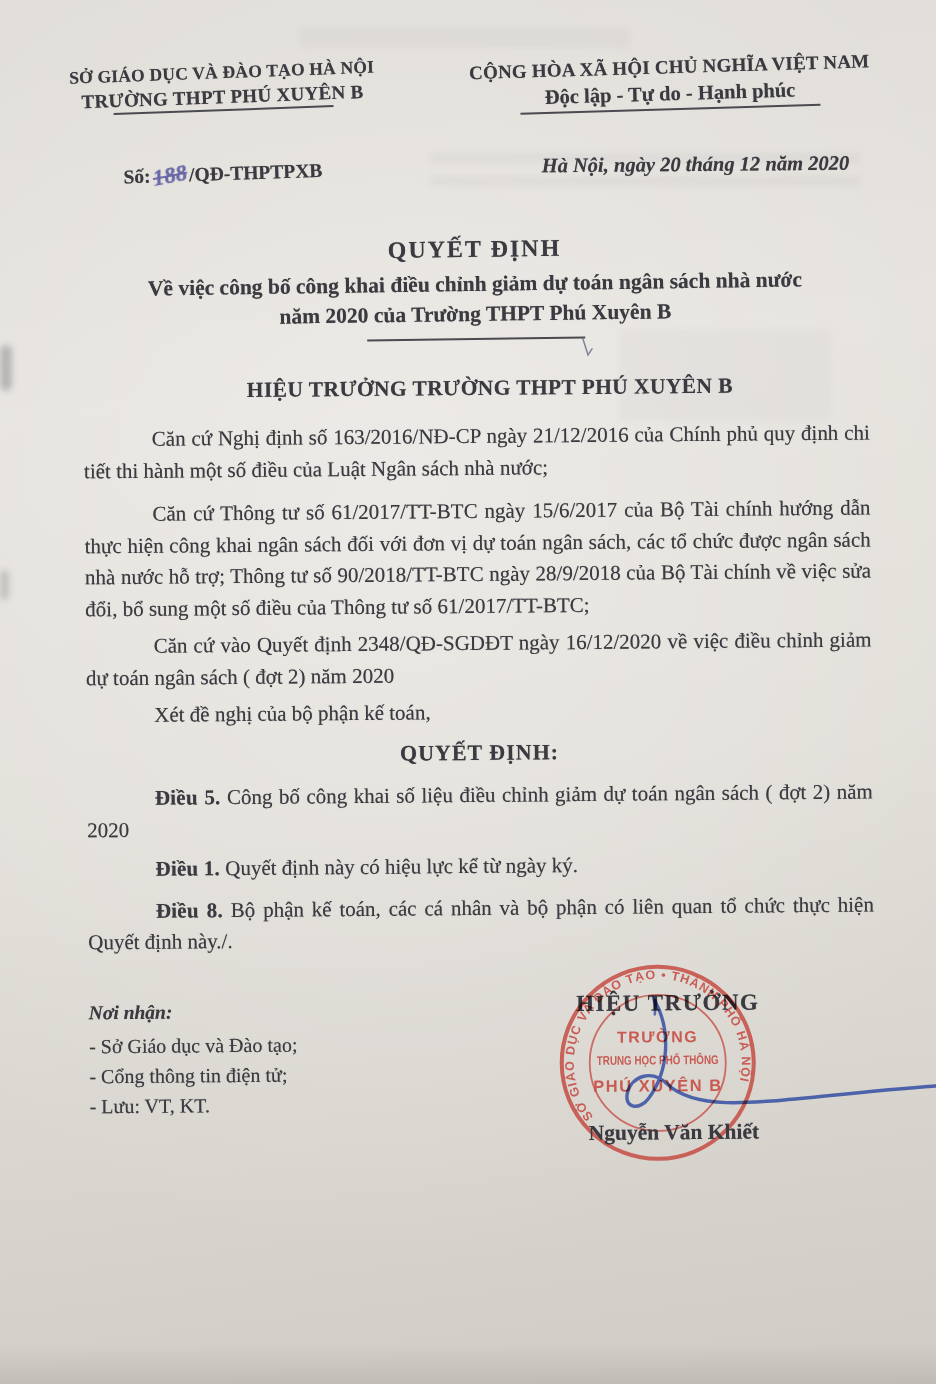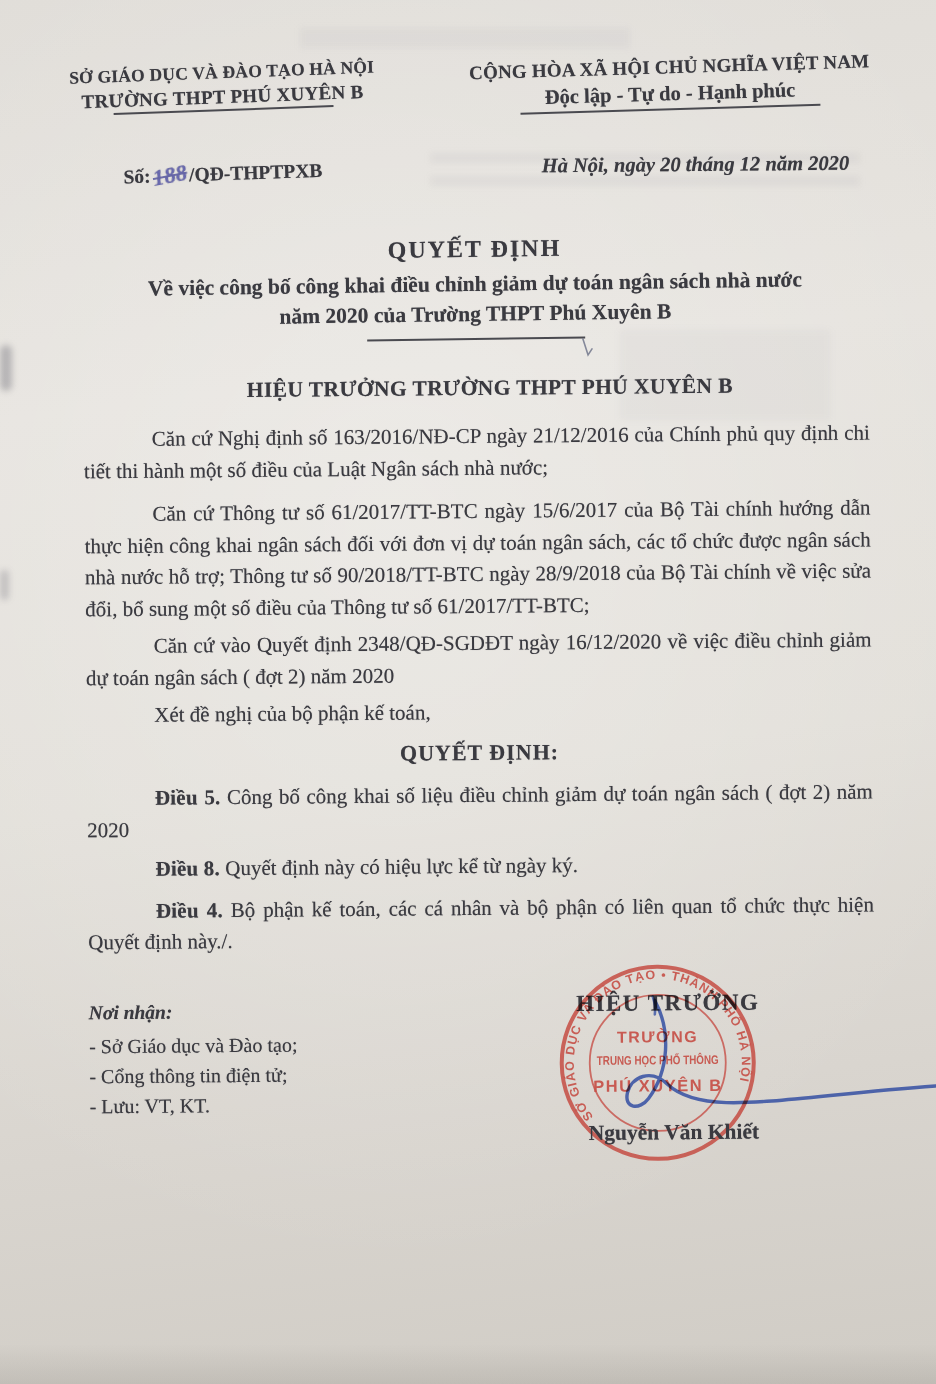--- a/index.html
+++ b/index.html
@@ -116,22 +116,22 @@
 
     <div class="body-block">
       <p class="txt">Căn cứ Nghị định số 163/2016/NĐ-CP ngày 21/12/2016 của Chính phủ quy định chi tiết thi hành một số điều của Luật Ngân sách nhà nước;</p>
       <p class="r2 txt">Căn cứ Thông tư số 61/2017/TT-BTC ngày 15/6/2017 của Bộ Tài chính hướng dẫn thực hiện công khai ngân sách đối với đơn vị dự toán ngân sách, các tổ chức được ngân sách nhà nước hỗ trợ; Thông tư số 90/2018/TT-BTC ngày 28/9/2018 của Bộ Tài chính về việc sửa đổi, bổ sung một số điều của Thông tư số 61/2017/TT-BTC;</p>
       <p class="r3 txt">Căn cứ vào Quyết định 2348/QĐ-SGDĐT ngày 16/12/2020 về việc điều chỉnh giảm dự toán ngân sách ( đợt 2) năm 2020</p>
       <p class="r4 txt">Xét đề nghị của bộ phận kế toán,</p>
 
       <p class="decide-heading txt">QUYẾT ĐỊNH:</p>
 
       <p class="article art1 txt"><b>Điều 5.</b> <span>Công bố công khai số liệu điều chỉnh giảm dự toán ngân sách ( đợt 2) năm 2020</span></p>
-      <p class="article art2 txt"><b>Điều 8.</b> <span>Quyết định này có hiệu lực kể từ ngày ký.</span></p>
-      <p class="article txt"><b>Điều 4.</b> <span>Bộ phận kế toán, các cá nhân và bộ phận có liên quan tổ chức thực hiện Quyết định này./.</span></p>
+      <p class="article art2 txt"><b>Điều 1.</b> <span>Quyết định này có hiệu lực kể từ ngày ký.</span></p>
+      <p class="article txt"><b>Điều 8.</b> <span>Bộ phận kế toán, các cá nhân và bộ phận có liên quan tổ chức thực hiện Quyết định này./.</span></p>
     </div>
 
     <div class="recipients">
       <div class="head txt">Nơi nhận:</div>
       <div class="txt">- Sở Giáo dục và Đào tạo;</div>
       <div class="txt">- Cổng thông tin điện tử;</div>
       <div class="txt">- Lưu: VT, KT.</div>
     </div>
 
     <div class="sig-block">

